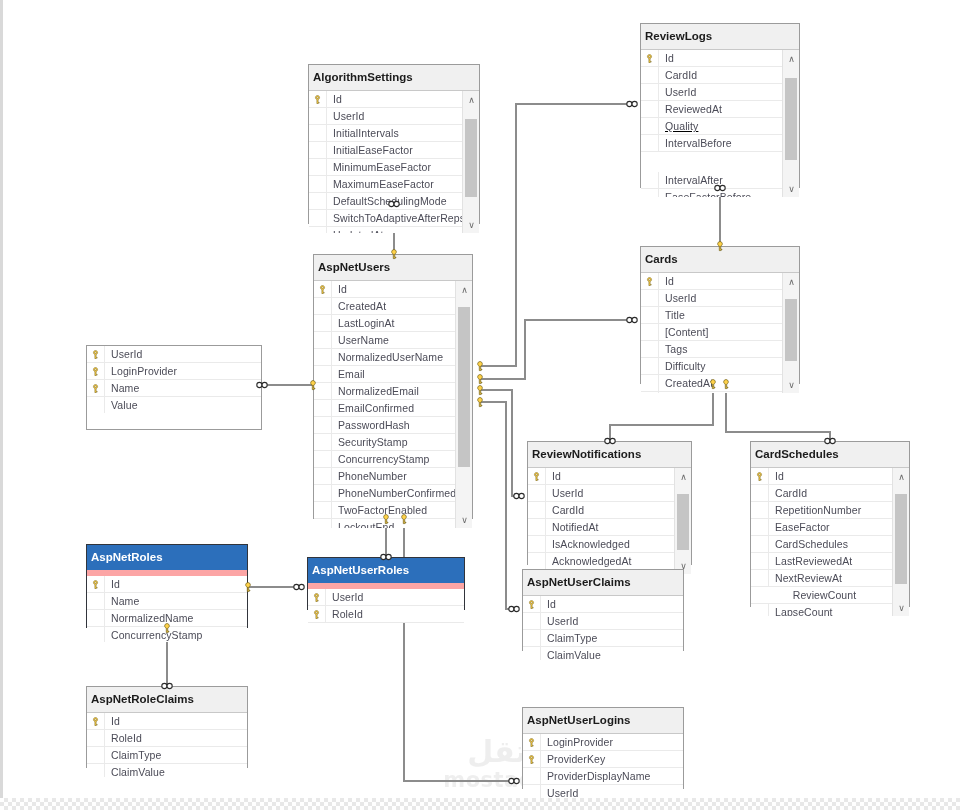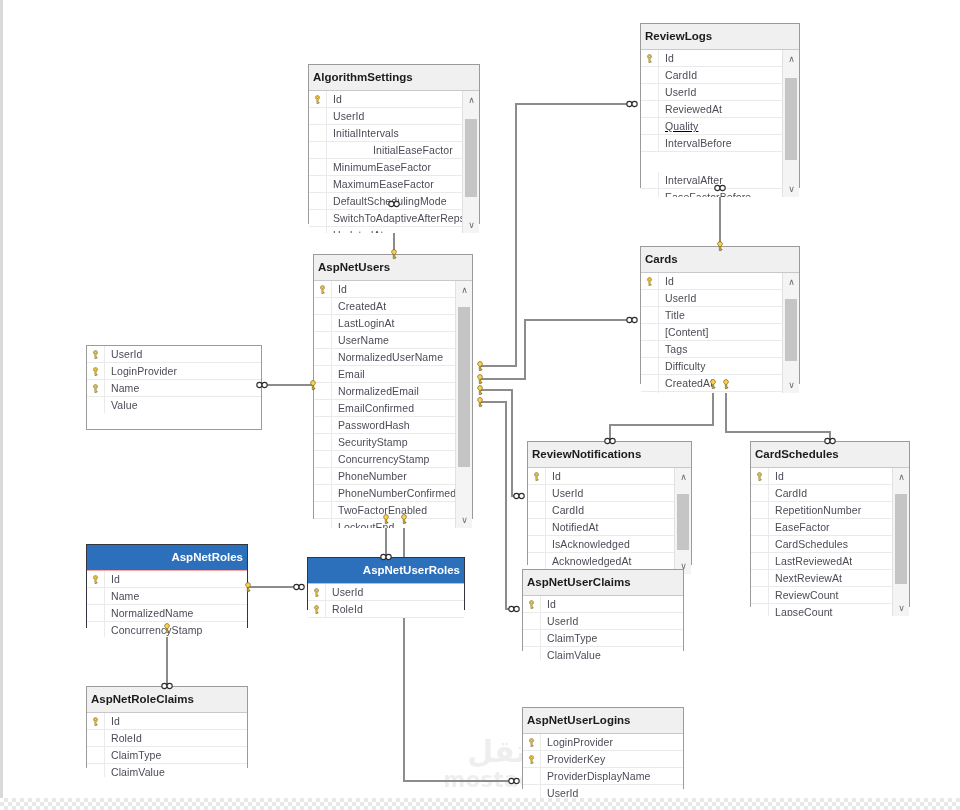--- a/index.html
+++ b/index.html
@@ -33,21 +33,21 @@
   .tbl{
     position:absolute;background:#ffffff;border:1px solid #9b9b9b;
     box-sizing:border-box;z-index:5;
   }
   .tbl.selected{border:1px solid #31343b;}
   .tbl .hdr{
     height:17px;line-height:17px;padding:4px 4px;
     font-size:11.5px;font-weight:700;color:#1b1b1b;background:#f0f0f0;
     border-bottom:1px solid #c8c8c8;white-space:nowrap;overflow:hidden;
   }
-  .tbl.selected .hdr{background:#2c6fbb;color:#ffffff;border-bottom:1px solid #fca5a5;text-align:right;}
+  .tbl.selected .hdr{background:#2c6fbb;color:#ffffff;border-bottom:6px solid #fca5a5;}
   .tbl .body{position:relative;overflow:hidden;}
   .row{
     height:16px;line-height:16px;border-bottom:1px solid #eaeaea;
     display:flex;align-items:center;white-space:nowrap;overflow:hidden;
     background:#ffffff;
   }
   .gutter{
     width:18px;min-width:18px;height:16px;border-right:1px solid #eaeaea;
     display:flex;align-items:center;justify-content:center;box-sizing:border-box;
   }
@@ -108,21 +108,21 @@
             <div class="fname">Id</div>
           </div>
           <div class="row" style="width: 153px;">
             <div class="gutter"></div>
             <div class="fname">UserId</div>
           </div>
           <div class="row" style="width: 153px;">
             <div class="gutter"></div>
             <div class="fname">InitialIntervals</div>
           </div>
-          <div class="row" style="width: 153px; gap: 40px;">
+          <div class="row" style="width: 153px;">
             <div class="gutter"></div>
             <div class="fname">InitialEaseFactor</div>
           </div>
           <div class="row" style="width: 153px;">
             <div class="gutter"></div>
             <div class="fname">MinimumEaseFactor</div>
           </div>
           <div class="row" style="width: 153px;">
             <div class="gutter"></div>
             <div class="fname">MaximumEaseFactor</div>
@@ -418,21 +418,21 @@
             <div class="fname">CardSchedules</div>
           </div>
           <div class="row" style="width: 141px;">
             <div class="gutter"></div>
             <div class="fname">LastReviewedAt</div>
           </div>
           <div class="row" style="width: 141px;">
             <div class="gutter"></div>
             <div class="fname">NextReviewAt</div>
           </div>
-          <div class="row" style="width: 141px;">
+          <div class="row" style="width: 141px; flex-direction: column;">
             <div class="gutter"></div>
             <div class="fname">ReviewCount</div>
           </div>
           <div class="row" style="width: 141px;">
             <div class="gutter"></div>
             <div class="fname">LapseCount</div>
           </div>
           <div class="vsb">
             <div class="arw">∧</div>
             <div class="thumb" style="top: 26px; height: 90px;"></div>

